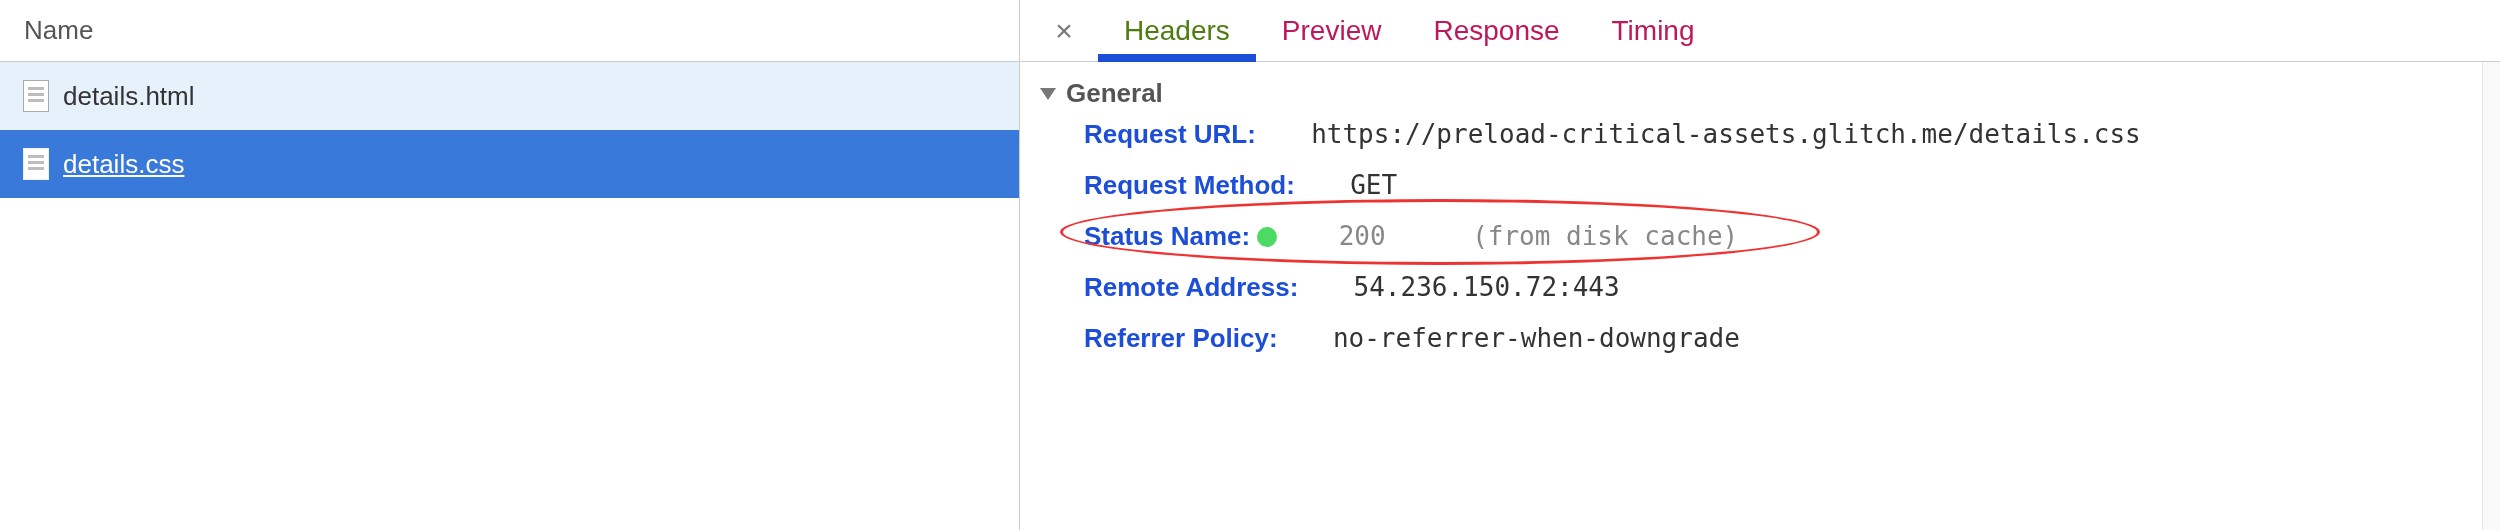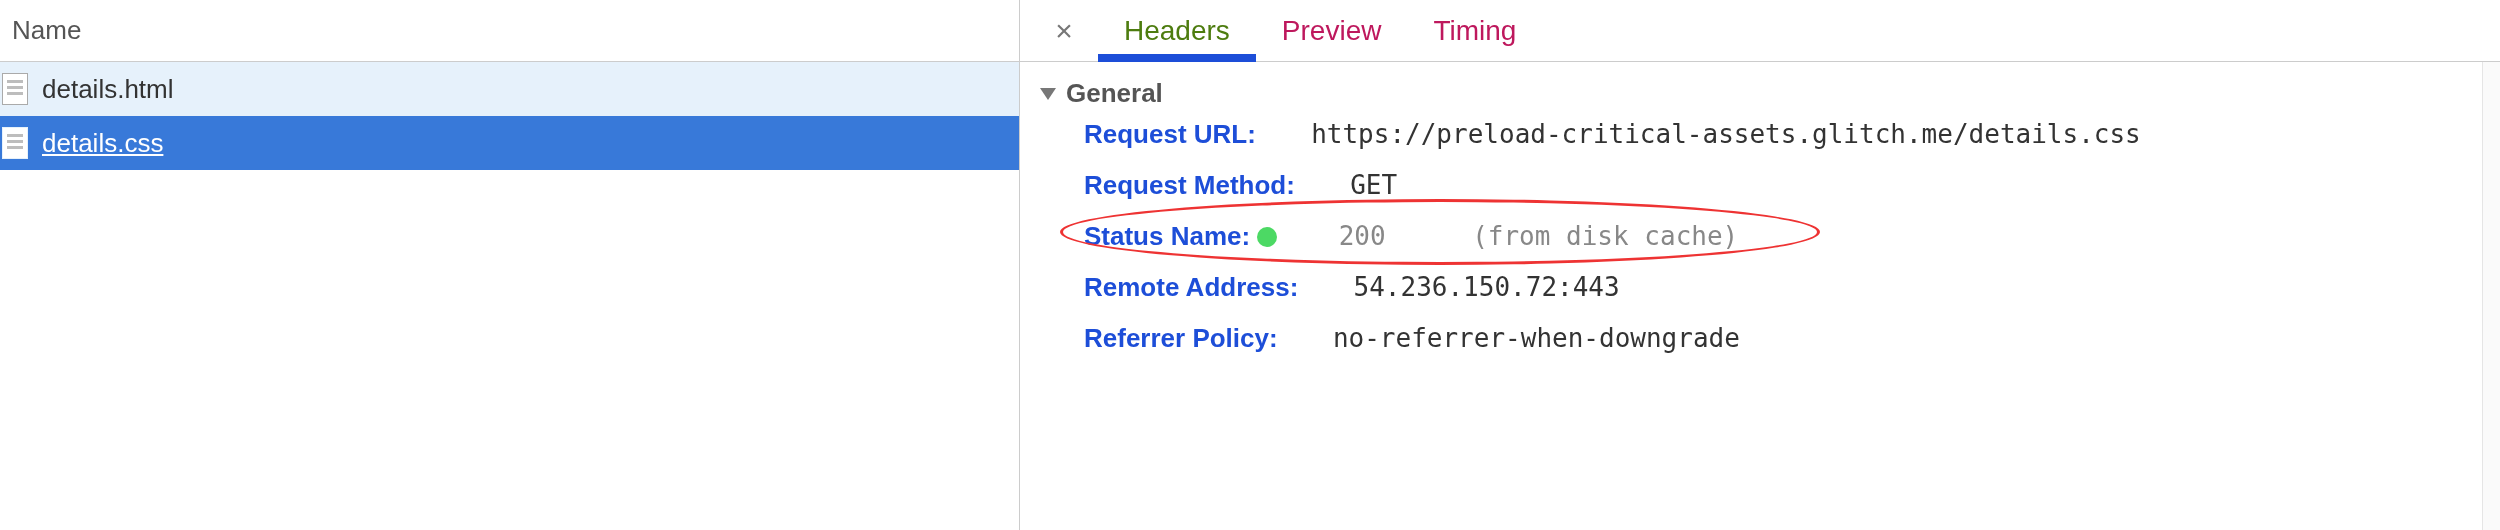--- a/index.html
+++ b/index.html
@@ -22,29 +22,29 @@
     border-right: 1px solid #ccc;
     display: flex;
     flex-direction: column;
     background: #fff;
   }
   .left-header {
     height: 62px;
     border-bottom: 1px solid #ccc;
     display: flex;
     align-items: center;
-    padding-left: 12px;
+    padding-left: 24px;
     color: #555;
   }
   .file-list { flex: 1; }
   .file-row {
-    height: 54px;
-    display: flex;
-    align-items: center;
-    padding-left: 2px;
+    height: 68px;
+    display: flex;
+    align-items: center;
+    padding-left: 23px;
     cursor: pointer;
   }
   .file-row.highlight { background: #e6f1fb; }
   .file-row.selected { background: #3879d9; color: #fff; text-decoration: underline; }
   .file-icon {
     width: 26px;
     height: 32px;
     border: 1px solid #aaa;
     background: #fff;
     margin-right: 14px;
@@ -171,20 +171,23 @@
       <div class="close-tab">
         <span>×</span>
       </div>
       <div class="tab active">
         <span>Headers</span>
       </div>
       <div class="tab">
         <span>Preview</span>
       </div>
       <div class="tab">
+        <span>Response</span>
+      </div>
+      <div class="tab">
         <span>Timing</span>
       </div>
     </div>
 
     <div class="content">
 
       <div class="section-toggle">
         <span class="disclosure"></span>
         <span>General</span>
       </div>

